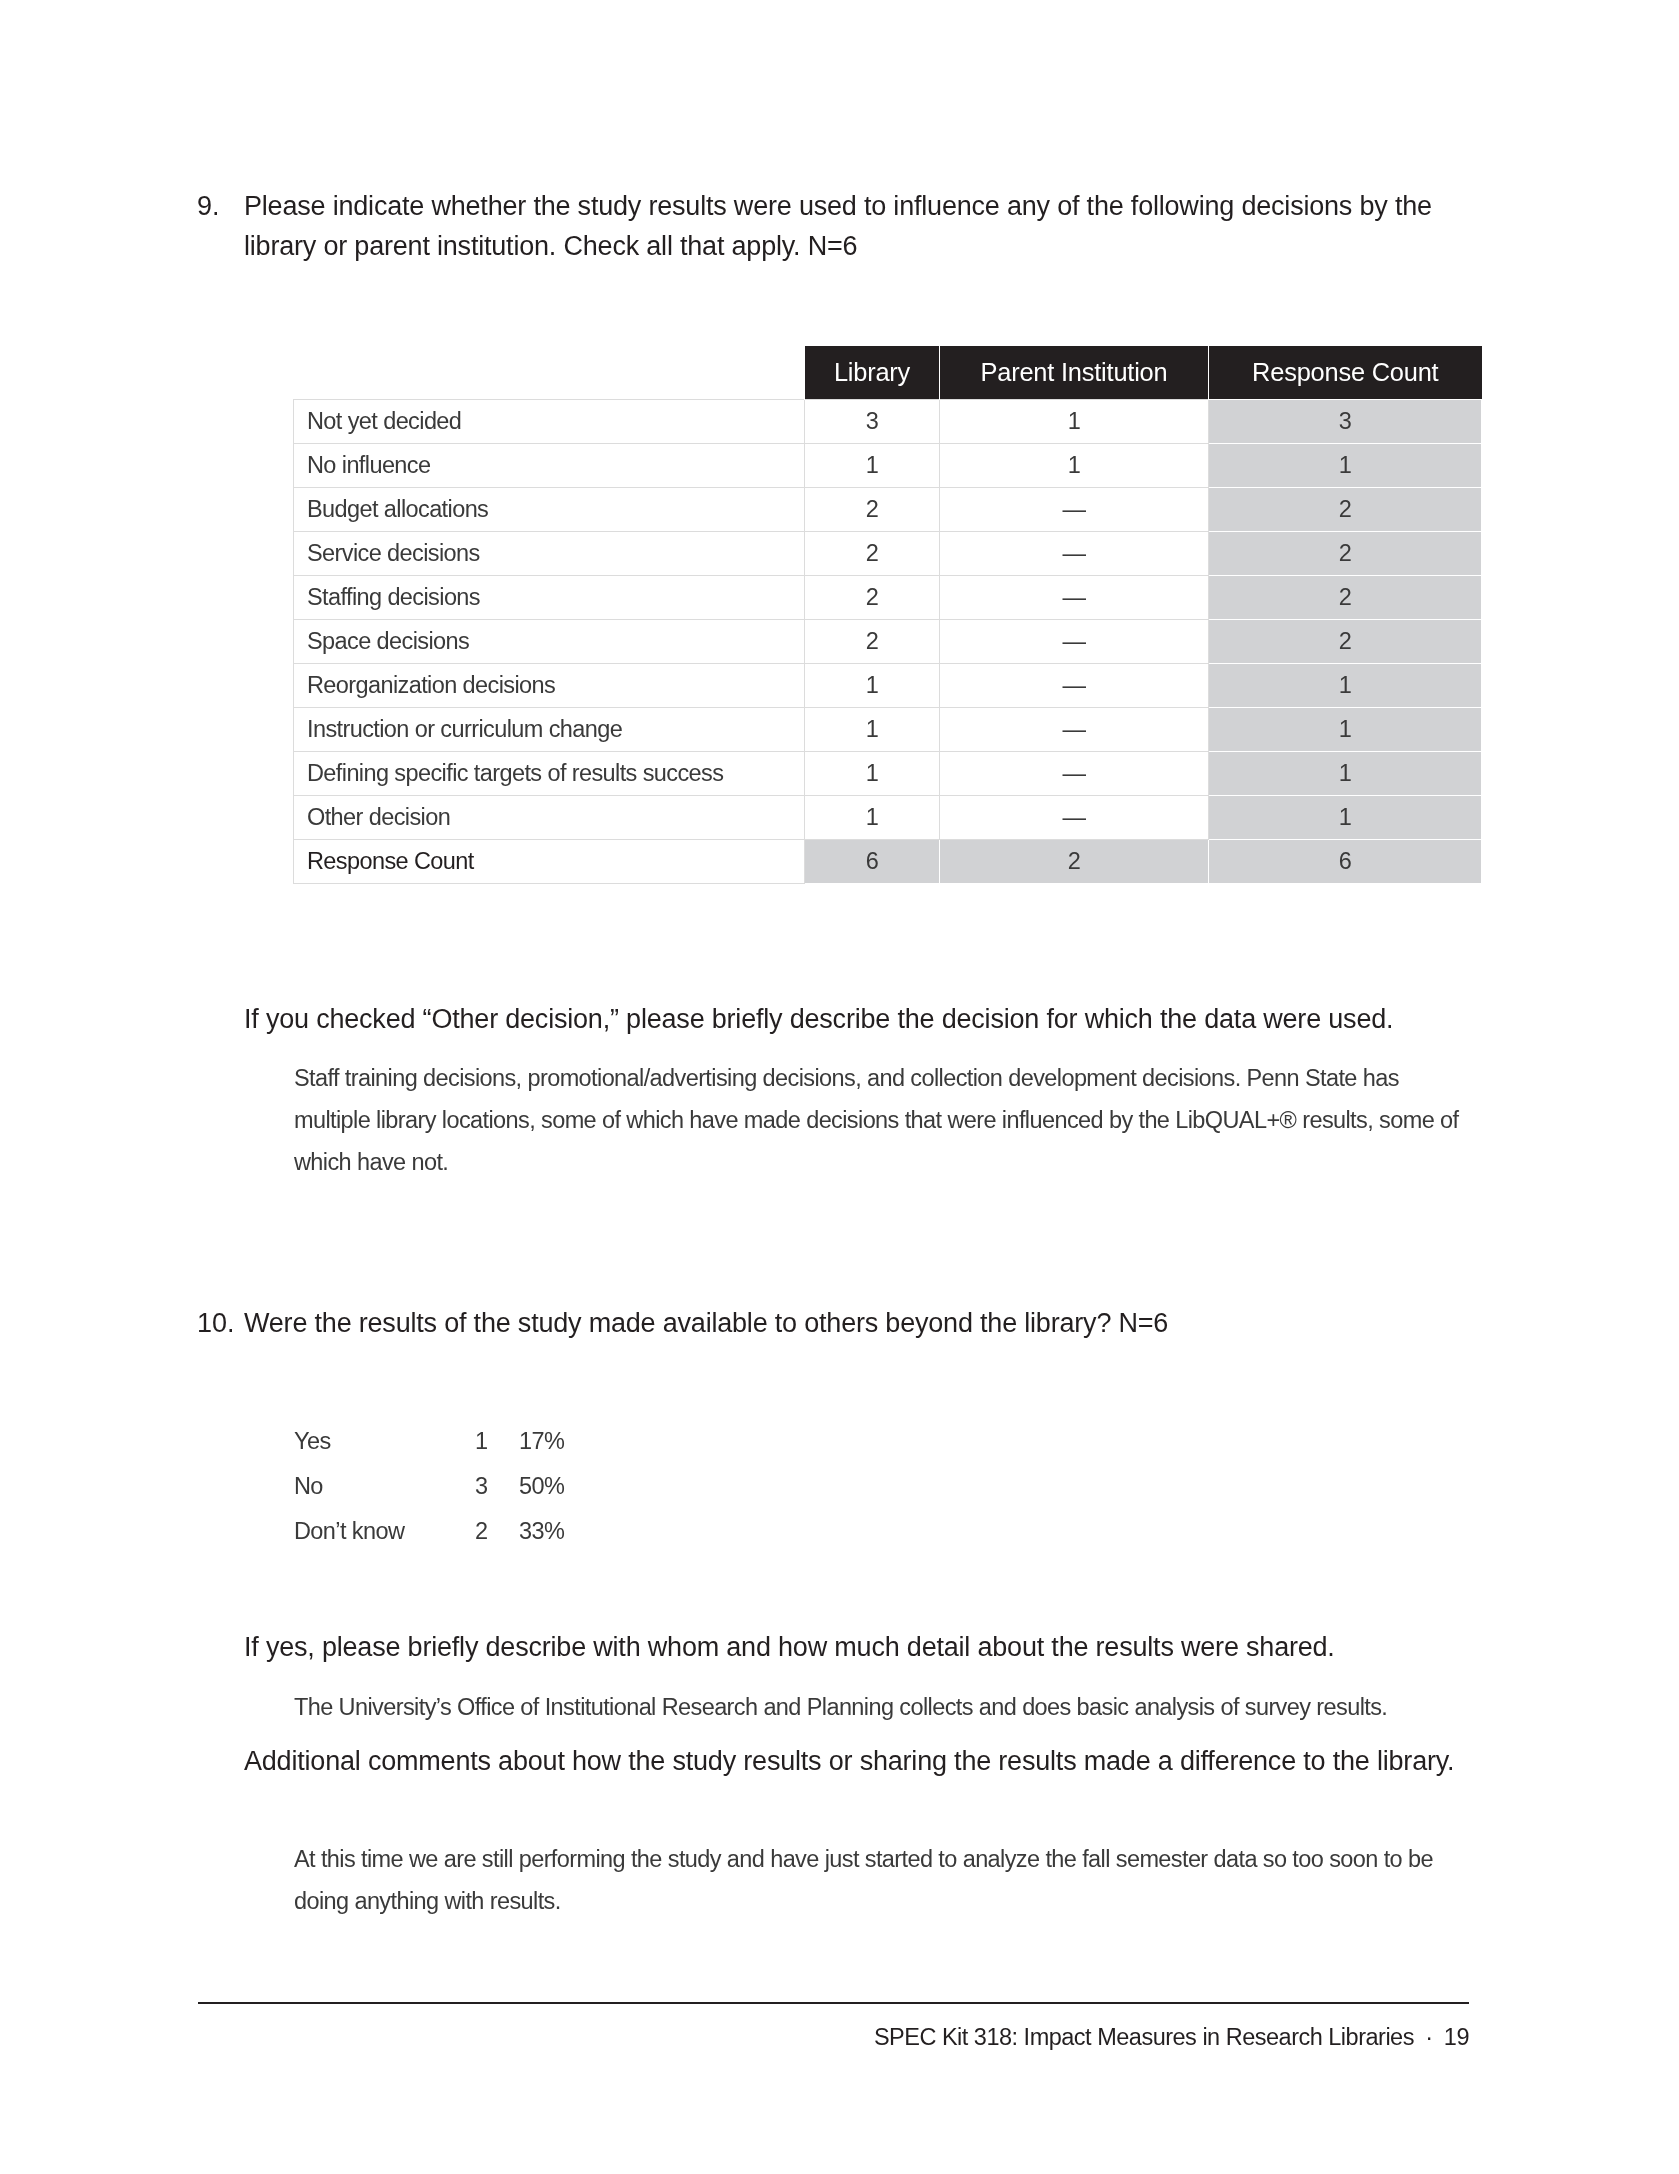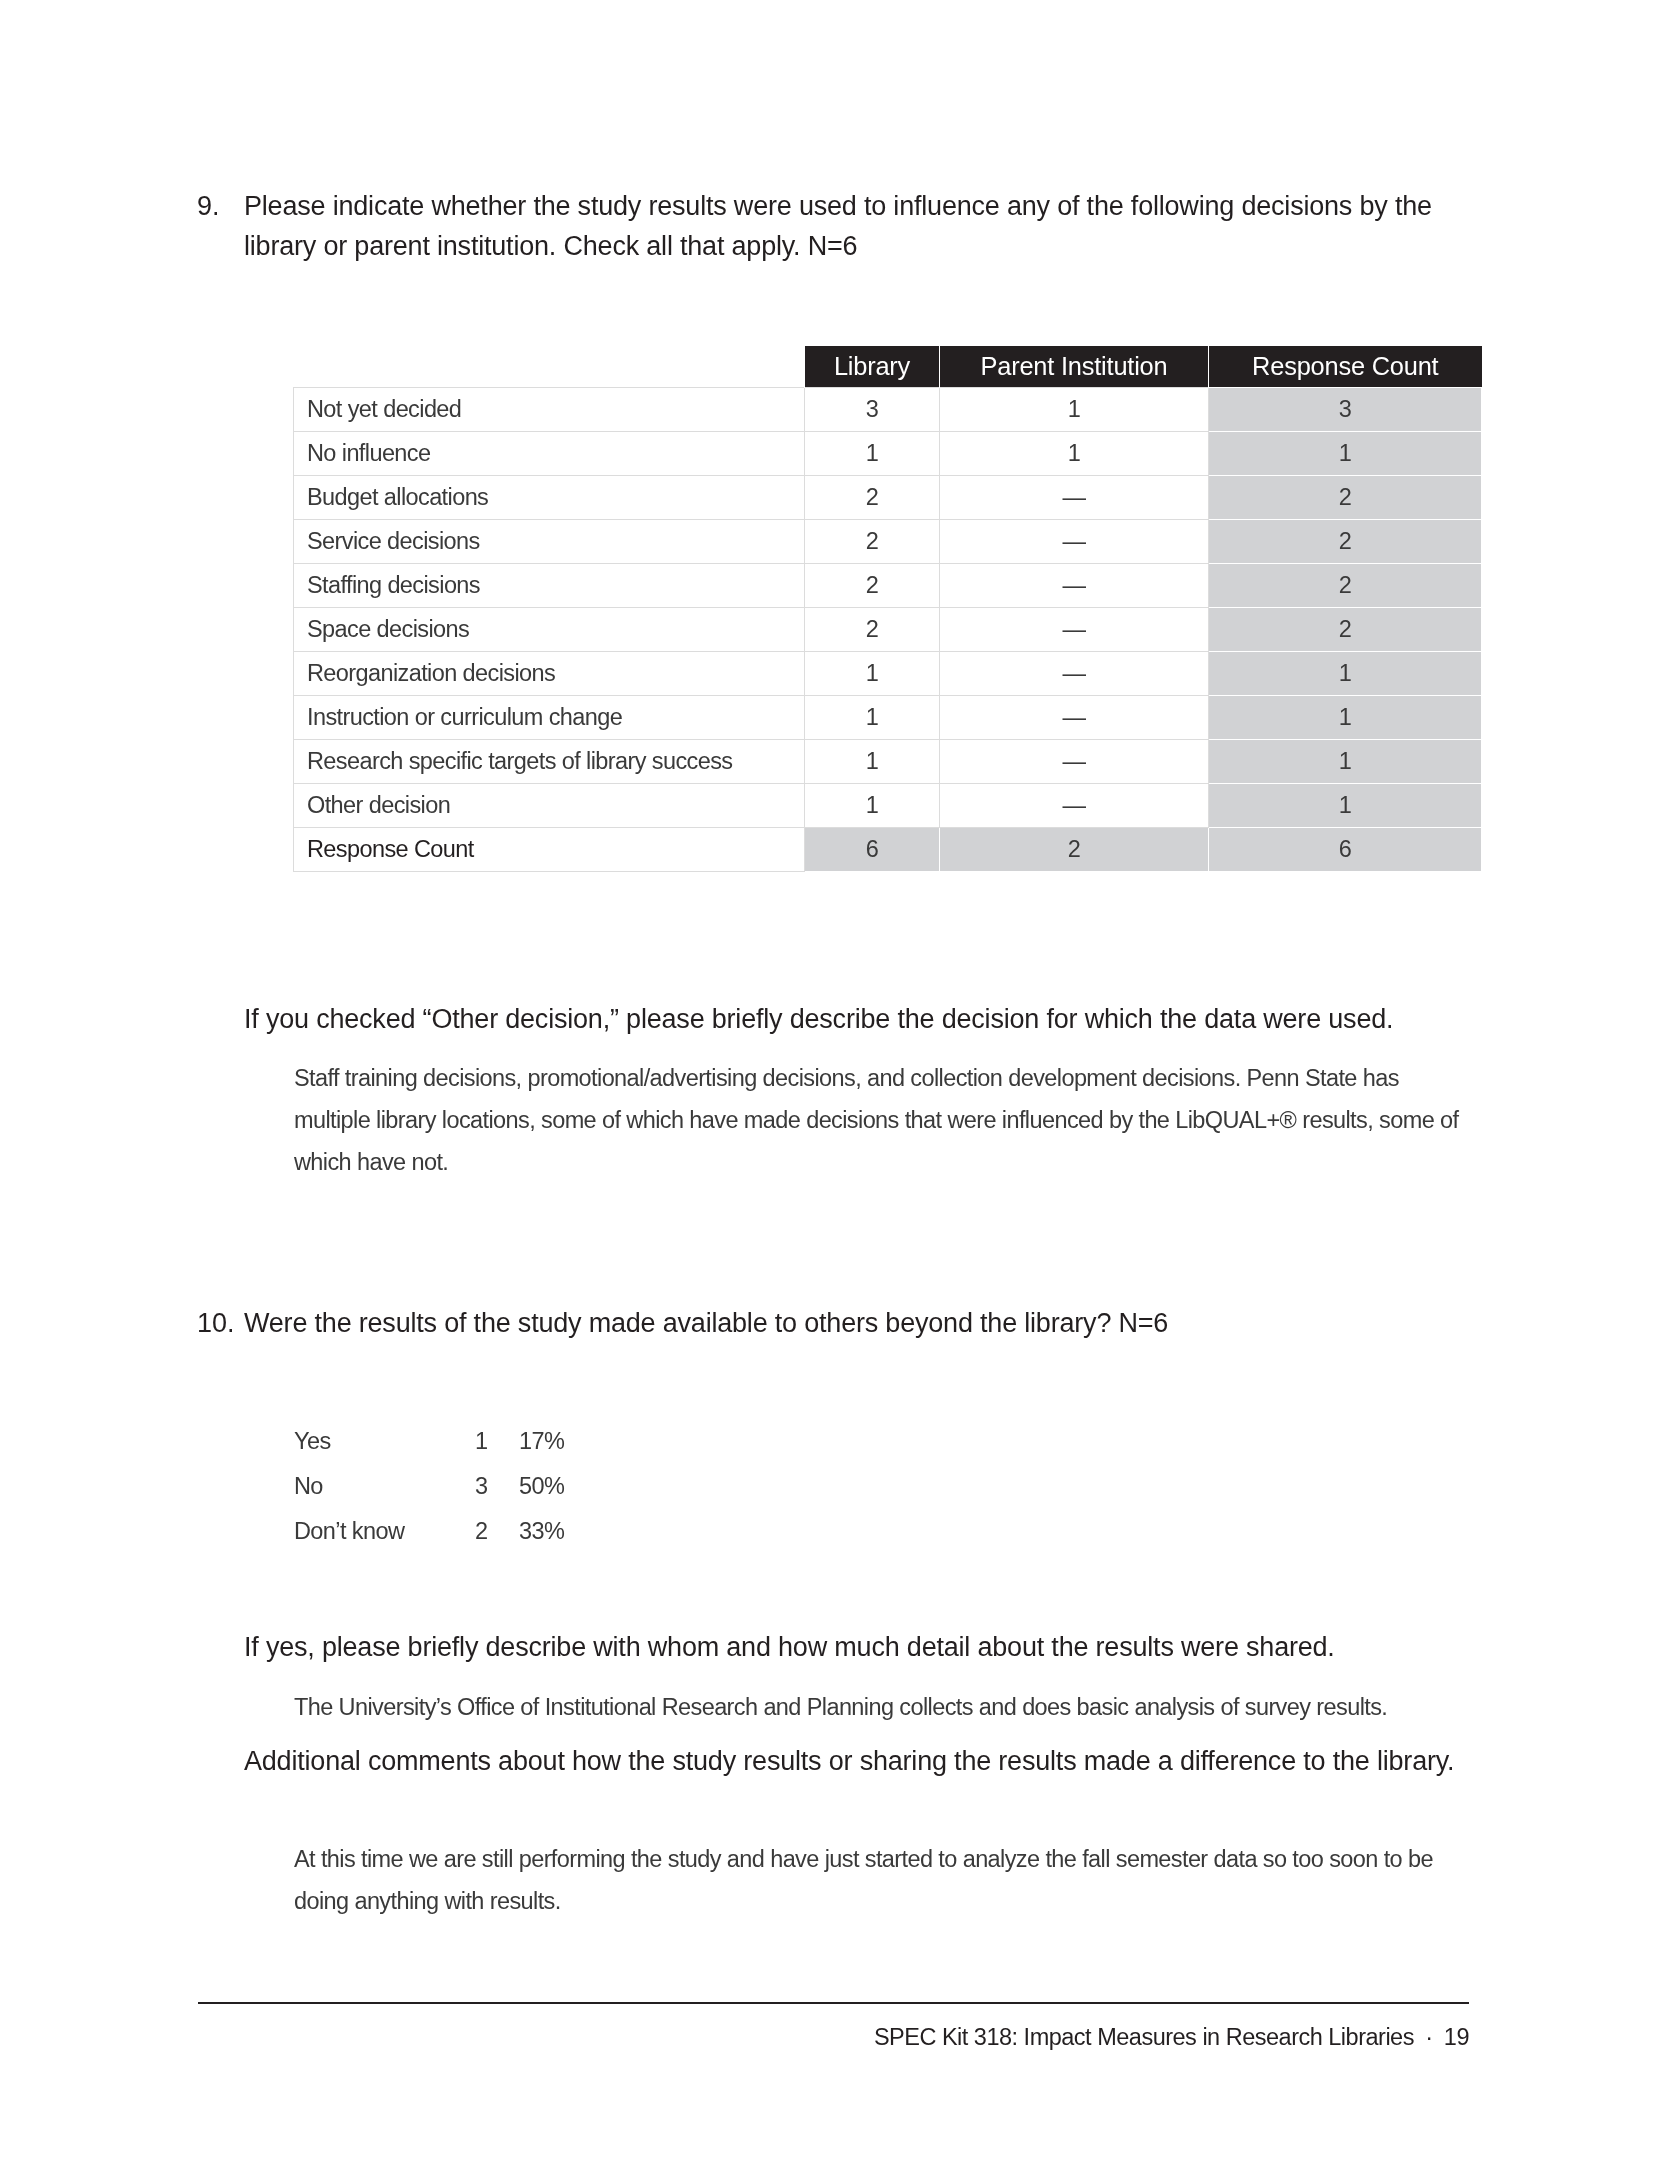--- a/index.html
+++ b/index.html
@@ -8,21 +8,21 @@
   .q-num { position: absolute; left: 197px; font-size: 27px; line-height: 40px; color: #231f20; }
   .q-text { position: absolute; left: 244px; width: 1243px; font-size: 27px; line-height: 40px; color: #231f20; letter-spacing: -0.2px; }
   .sub-q { position: absolute; left: 244px; width: 1243px; font-size: 27px; line-height: 39px; color: #231f20; letter-spacing: -0.2px; }
   .answer { position: absolute; left: 294px; width: 1168px; font-family: "Liberation Sans Narrow", "Liberation Sans", sans-serif;
             font-size: 23.5px; line-height: 42px; color: #3a3a3a; transform-origin: left top; letter-spacing: -0.6px; }
   table.q9 { position: absolute; left: 293px; top: 346px; width: 1188px; border-collapse: collapse; table-layout: fixed; }
   table.q9 col.c0 { width: 511px; }
   table.q9 col.c1 { width: 135px; }
   table.q9 col.c2 { width: 269px; }
   table.q9 col.c3 { width: 273px; }
-  table.q9 th { background: #231f20; color: #ffffff; font-weight: normal; font-size: 25.4px; height: 41px;
+  table.q9 th { background: #231f20; color: #ffffff; font-weight: normal; font-size: 25.4px; height: 53px;
                 text-align: center; border-left: 1.9px solid #ffffff; padding: 0; letter-spacing: -0.2px; }
   table.q9 th.blank { background: transparent; border: none; }
   table.q9 td { height: 43px; font-size: 23.5px; color: #3a3a3a; border: 1.9px solid #dcdcdc; padding: 0; text-align: center; letter-spacing: -0.6px; }
   table.q9 td.label { text-align: left; padding-left: 13px; }
   table.q9 td.shade { background: #d1d2d4; border-color: #ffffff; }
   table.q9 tr.total td.label { color: #231f20; }
   .q10-table { position: absolute; left: 294px; top: 1422px; }
   .q10-row { position: relative; height: 45px; font-size: 23.5px; color: #3a3a3a; letter-spacing: -0.6px; }
   .q10-row span { position: absolute; top: 5.6px; white-space: nowrap; }
   .q10-row .lab { left: 0; }
@@ -96,21 +96,21 @@
         <td>—</td>
         <td class="shade">1</td>
       </tr>
       <tr>
         <td class="label">Instruction or curriculum change</td>
         <td>1</td>
         <td>—</td>
         <td class="shade">1</td>
       </tr>
       <tr>
-        <td class="label">Research specific targets of library success</td>
+        <td class="label">Defining specific targets of results success</td>
         <td>1</td>
         <td>—</td>
         <td class="shade">1</td>
       </tr>
       <tr>
         <td class="label">Other decision</td>
         <td>1</td>
         <td>—</td>
         <td class="shade">1</td>
       </tr>

